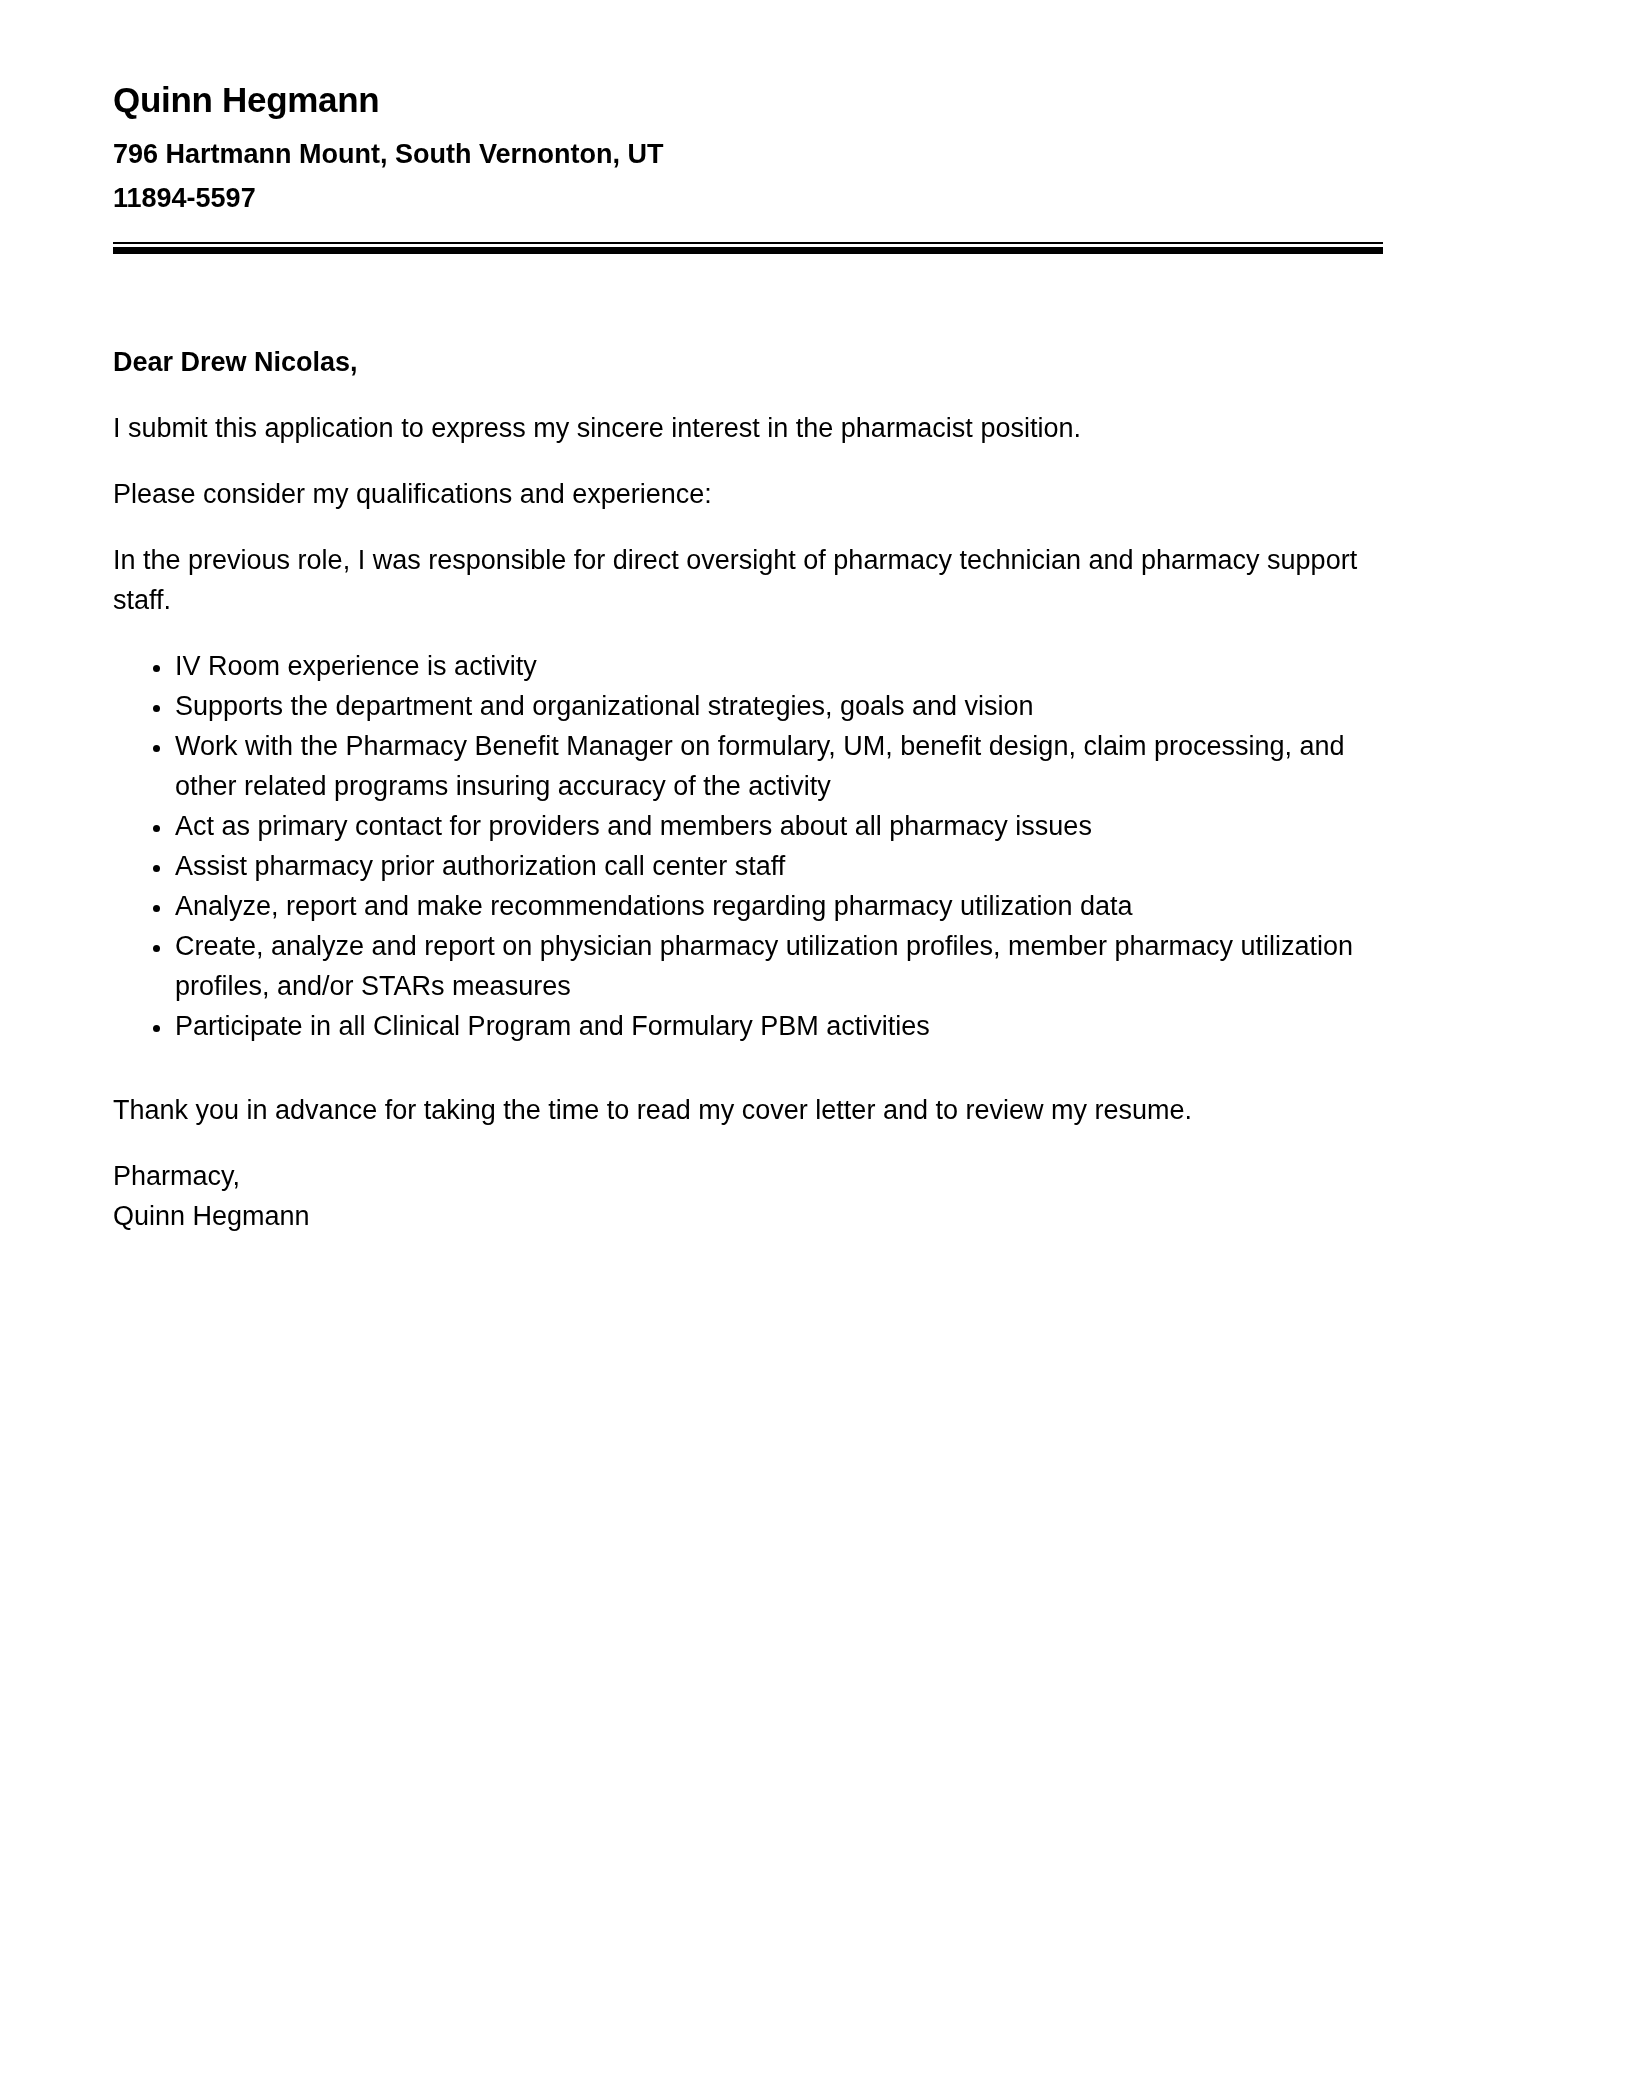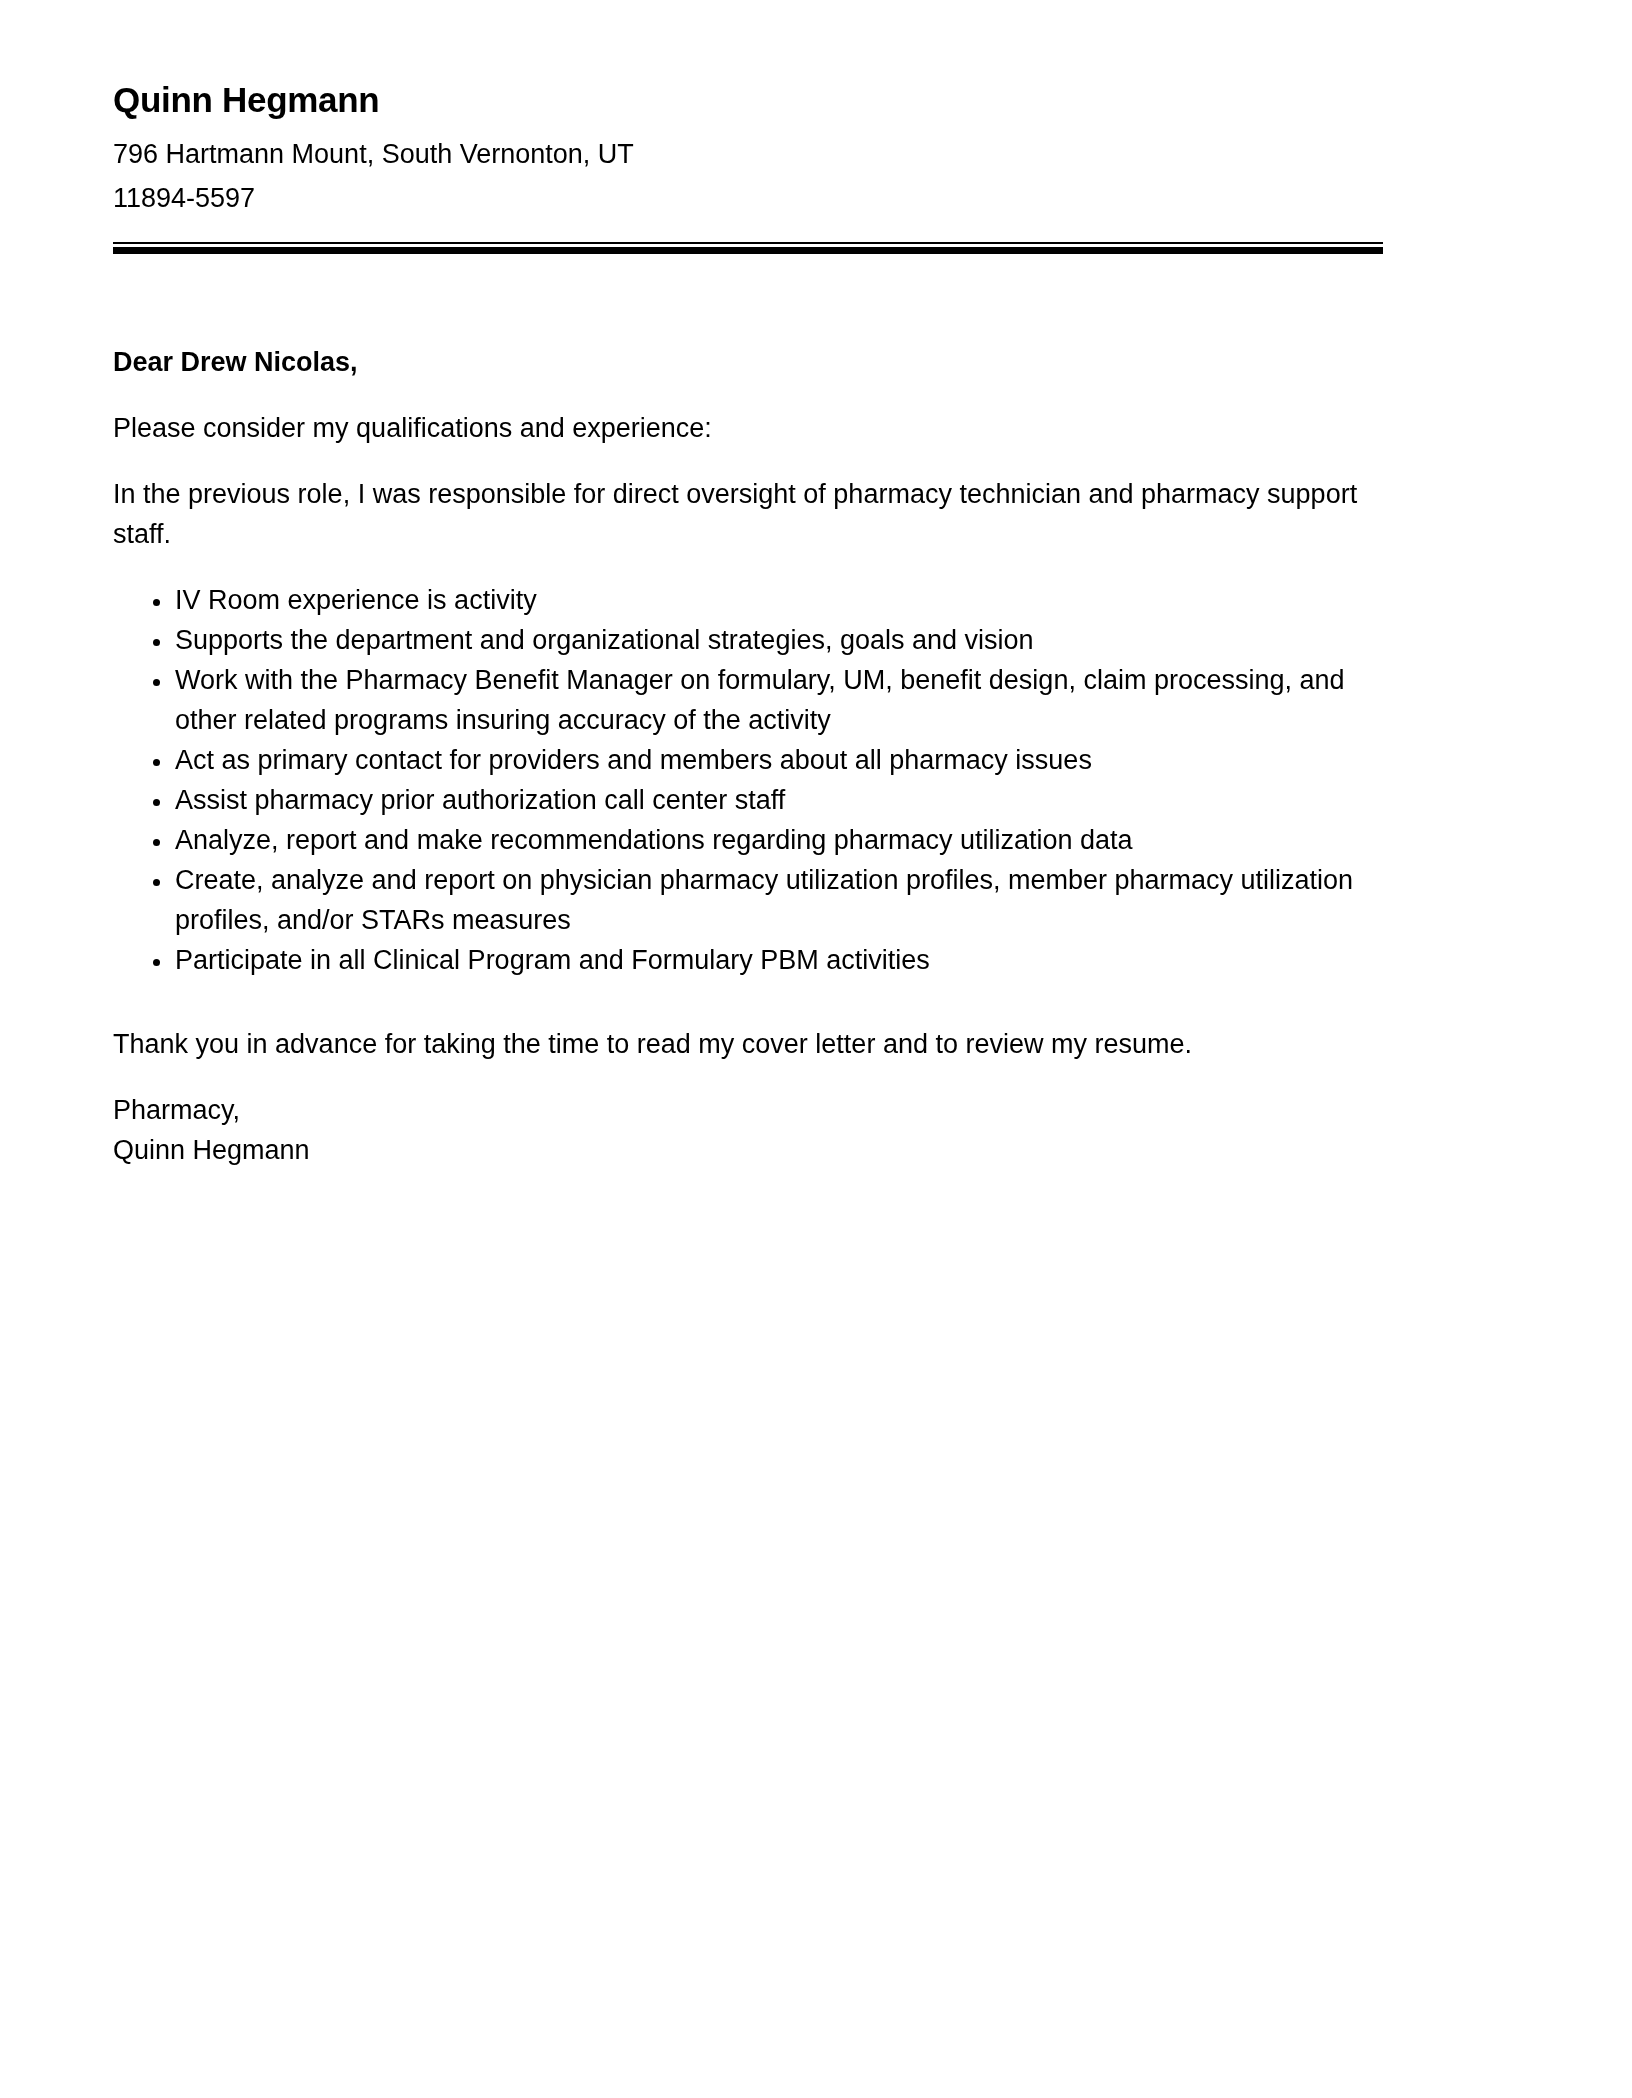--- a/index.html
+++ b/index.html
@@ -30,20 +30,21 @@
     font-size: 35px;
     font-weight: 700;
     line-height: 1.25;
     margin: 0 0 10px 0;
     letter-spacing: -0.3px;
   }
   .sender-line {
     font-size: 27px;
     line-height: 44px;
     margin: 0;
+    font-weight: bold;
   }
   .divider {
     margin-top: 22px;
   }
   .divider-thin {
     height: 2px;
     background: #000000;
     margin-bottom: 3px;
   }
   .divider-thick {
@@ -98,20 +99,21 @@
       <p class="sender-line">11894-5597</p>
       <div class="divider">
         <div class="divider-thin"></div>
         <div class="divider-thick"></div>
       </div>
     </div>
 
     <div class="letter-body">
       <p class="para salutation">Dear Drew Nicolas,</p>
 
+      <p class="para">I submit this application to express my sincere interest in the pharmacist position.</p>
 
       <p class="para">Please consider my qualifications and experience:</p>
 
       <p class="para">In the previous role, I was responsible for direct oversight of pharmacy technician and pharmacy support staff.</p>
 
       <ul class="qual-list">
         <li>IV Room experience is activity</li>
         <li>Supports the department and organizational strategies, goals and vision</li>
         <li>Work with the Pharmacy Benefit Manager on formulary, UM, benefit design, claim processing, and other related programs insuring accuracy of the activity</li>
         <li>Act as primary contact for providers and members about all pharmacy issues</li>

